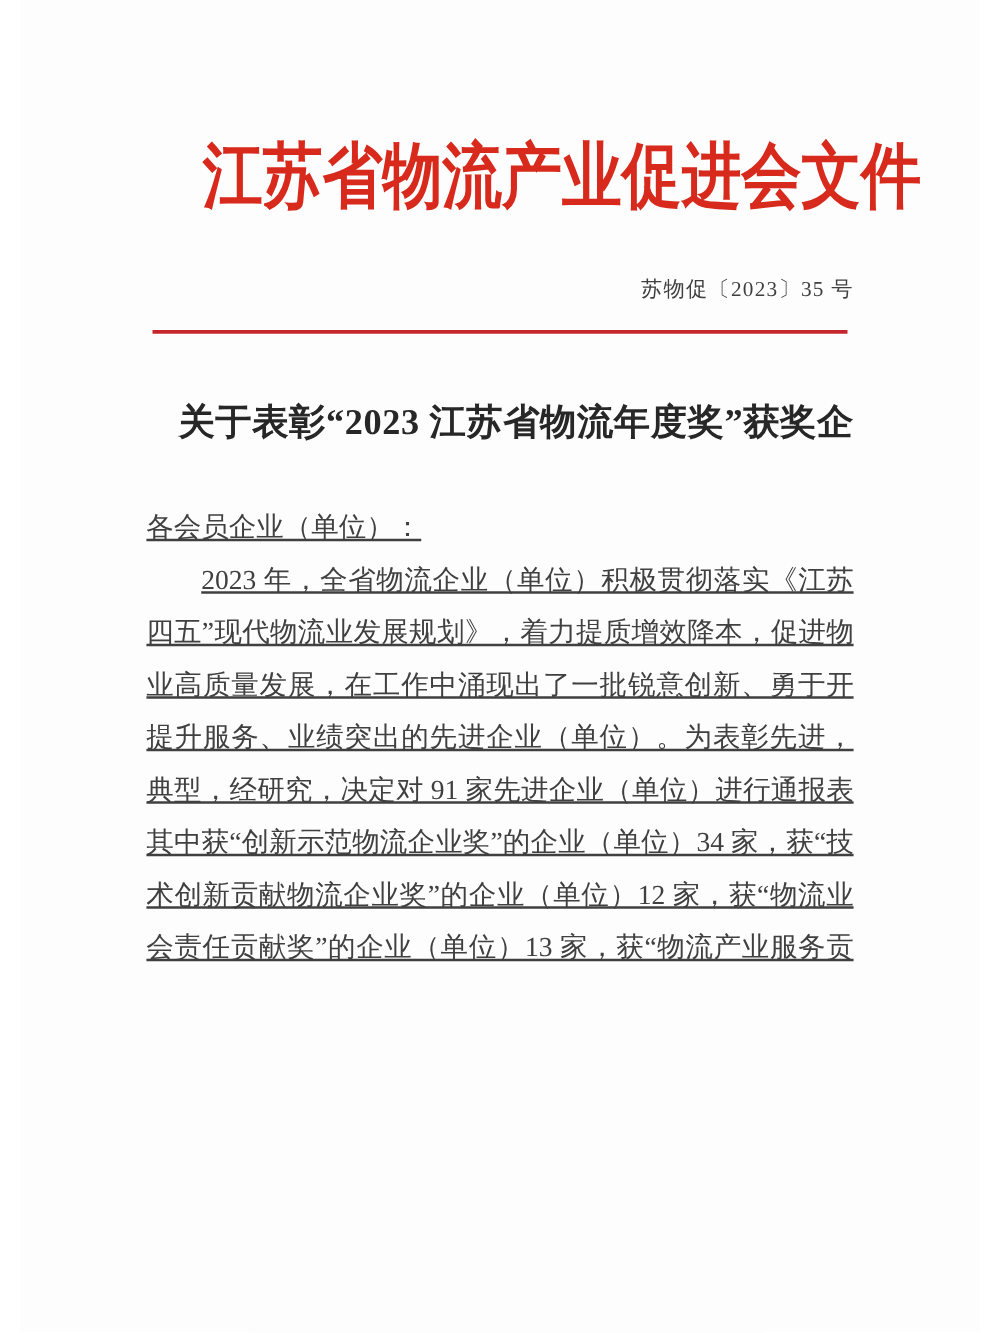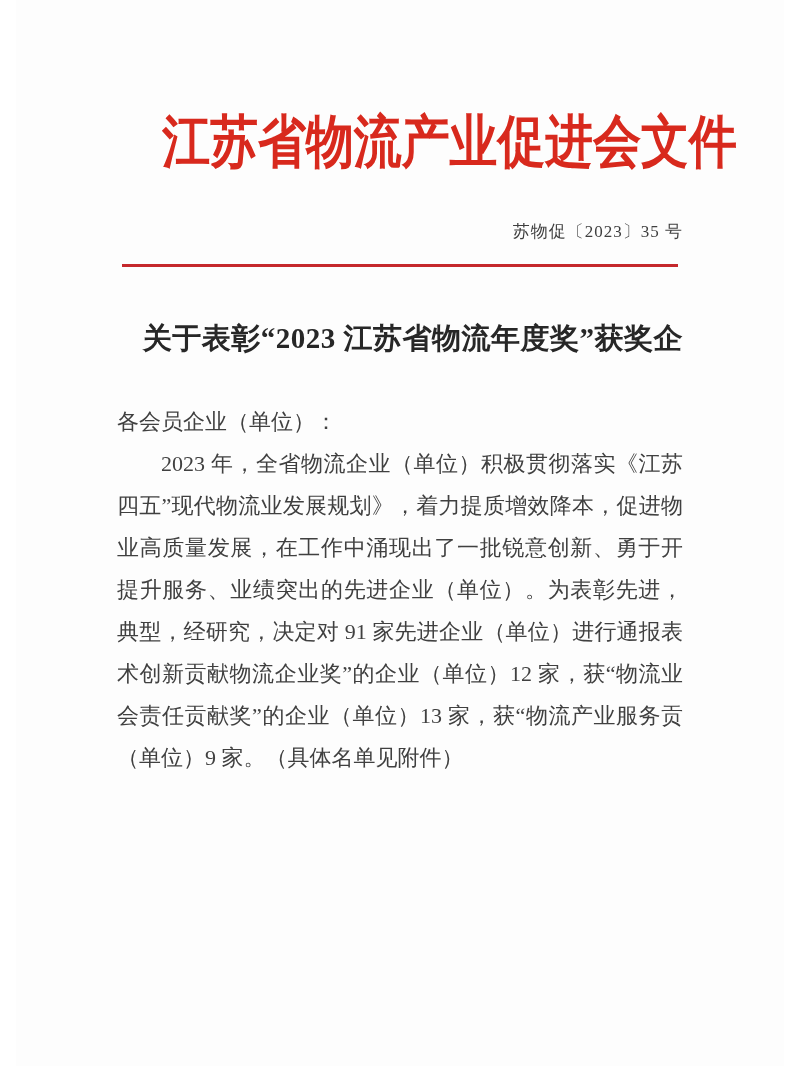--- a/index.html
+++ b/index.html
@@ -63,20 +63,21 @@
   
   .body-text {
     margin-top: 40px;
     font-size: 22px;
     line-height: 42px;
     color: #404040;
   }
   .body-line {
     height: 42px;
     overflow: hidden;
+    text-decoration: underline;
   }
   .body-line.justify {
     text-align: justify;
     text-align-last: justify;
   }
   .body-line.indent {
     text-indent: 2em;
   }
 </style>
 </head>
@@ -95,19 +96,19 @@
       <div>关于表彰“2023 江苏省物流年度奖”获奖企</div>
     </div>
 
     <div class="body-text">
       <div class="body-line">各会员企业（单位）：</div>
       <div class="body-line justify indent">2023 年，全省物流企业（单位）积极贯彻落实《江苏省“十</div>
       <div class="body-line justify">四五”现代物流业发展规划》，着力提质增效降本，促进物流</div>
       <div class="body-line justify">业高质量发展，在工作中涌现出了一批锐意创新、勇于开拓、</div>
       <div class="body-line justify">提升服务、业绩突出的先进企业（单位）。为表彰先进，树立</div>
       <div class="body-line justify">典型，经研究，决定对 91 家先进企业（单位）进行通报表彰。</div>
+      <div class="body-line justify">其中获“创新示范物流企业奖”的企业（单位）34 家，获“技</div>
       <div class="body-line justify">术创新贡献物流企业奖”的企业（单位）12 家，获“物流业社</div>
       <div class="body-line justify">会责任贡献奖”的企业（单位）13 家，获“物流产业服务贡献</div>
-      <div class="body-line">（单位）9 家。（具体名单见附件）</div>
     </div>
 
   </div>
 </div>
 
 </body></html>

